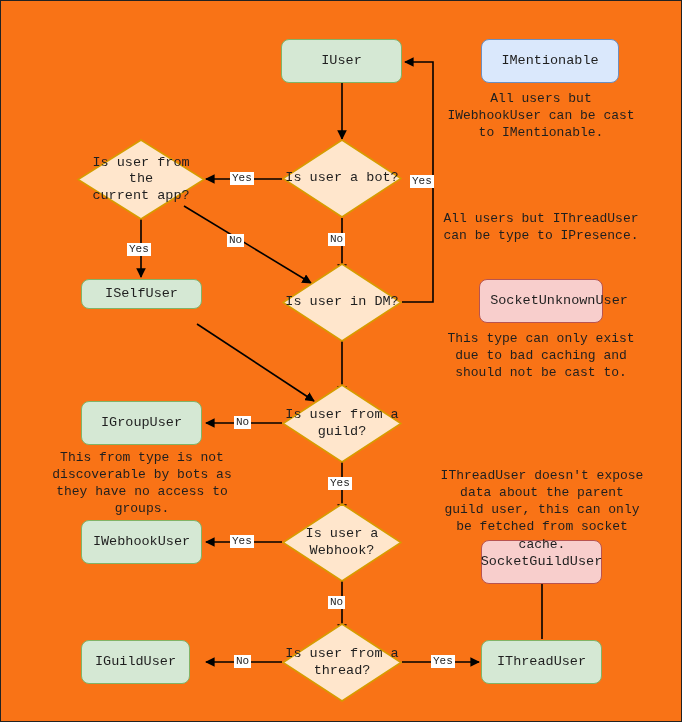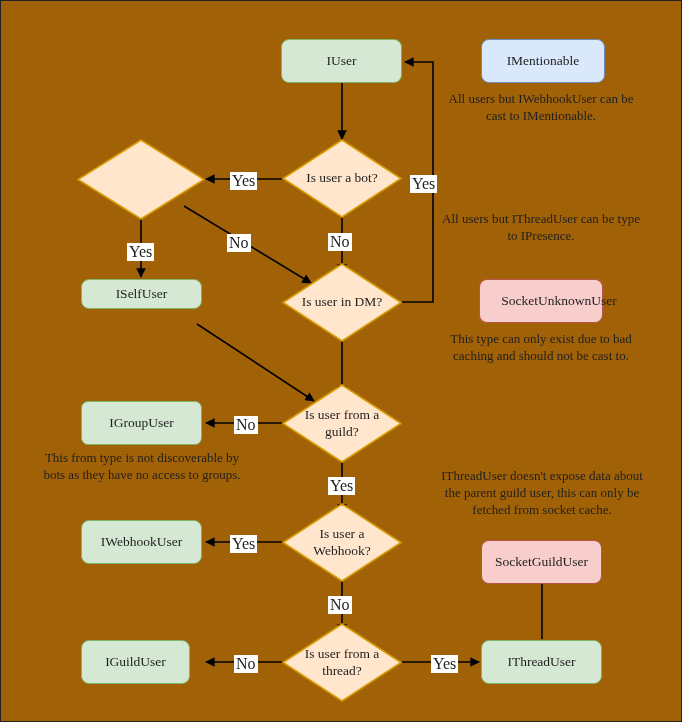--- a/index.html
+++ b/index.html
@@ -4,25 +4,25 @@
 <style>
   html, body {
     margin: 0;
     padding: 0;
     background: #ffffff;
   }
   #page {
     position: relative;
     width: 682px;
     height: 722px;
-    background: #a16207;
+    background: #f97316;
     border: 1px solid #222222;
     box-sizing: border-box;
     overflow: hidden;
-    font-family: Liberation Serif, serif;
+    font-family: Liberation Mono, monospace;
   }
   #edges {
     position: absolute;
     left: 0; top: 0;
     width: 682px;
     height: 722px;
     pointer-events: none;
   }
   .node {
     position: absolute;
@@ -68,21 +68,21 @@
     position: absolute;
     text-align: center;
     color: #1f1f1f;
     font-size: 13px;
     line-height: 1.32;
   }
   .edge-label {
     position: absolute;
     background: #ffffff;
     color: #1f1f1f;
-    font-size: 16px;
+    font-size: 11px;
     line-height: 1;
     padding: 1px 2px;
     text-align: right;
     white-space: nowrap;
   }
 </style>
 </head>
 <body>
 
 <div id="page">
@@ -135,20 +135,22 @@
     <svg class="diamond-shape" viewBox="0 0 120 79" preserveAspectRatio="none">
       <polygon points="60,1 119,39.5 60,78 1,39.5" fill="#ffe6cc" stroke="#d79b00" stroke-width="1.6"></polygon>
     </svg>
     <span class="diamond-label">Is user a bot?</span>
   </div>
 
   <div class="diamond-wrap" style="left:76px; top:138px; width:128px; height:81px;">
     <svg class="diamond-shape" viewBox="0 0 128 81" preserveAspectRatio="none">
       <polygon points="64,1 127,40.5 64,80 1,40.5" fill="#ffe6cc" stroke="#d79b00" stroke-width="1.6"></polygon>
     </svg>
+    <span class="diamond-label" style="white-space:pre-line;">Is user from the
+current app?</span>
   </div>
 
   <div class="node rect green" style="left:80px; top:278px; width:121px; height:30px;">
     <span>ISelfUser</span>
   </div>
 
   <div class="diamond-wrap" style="left:281px; top:262px; width:120px; height:79px;">
     <svg class="diamond-shape" viewBox="0 0 120 79" preserveAspectRatio="none">
       <polygon points="60,1 119,39.5 60,78 1,39.5" fill="#ffe6cc" stroke="#d79b00" stroke-width="1.6"></polygon>
     </svg>
@@ -156,21 +158,21 @@
   </div>
 
   <div class="diamond-wrap" style="left:281px; top:383px; width:120px; height:79px;">
     <svg class="diamond-shape" viewBox="0 0 120 79" preserveAspectRatio="none">
       <polygon points="60,1 119,39.5 60,78 1,39.5" fill="#ffe6cc" stroke="#d79b00" stroke-width="1.6"></polygon>
     </svg>
     <span class="diamond-label" style="white-space:pre-line;">Is user from a
 guild?</span>
   </div>
 
-  <div class="node rect green" style="left:80px; top:400px; width:121px; height:44px;border-radius:7px;">
+  <div class="node rect green" style="left:80px; top:400px; width:121px; height:44px;">
     <span>IGroupUser</span>
   </div>
 
   <div class="diamond-wrap" style="left:281px; top:502px; width:120px; height:79px;">
     <svg class="diamond-shape" viewBox="0 0 120 79" preserveAspectRatio="none">
       <polygon points="60,1 119,39.5 60,78 1,39.5" fill="#ffe6cc" stroke="#d79b00" stroke-width="1.6"></polygon>
     </svg>
     <span class="diamond-label" style="white-space:pre-line;">Is user a
 Webhook?</span>
   </div>
@@ -188,21 +190,21 @@
   </div>
 
   <div class="node rect green" style="left:80px; top:639px; width:109px; height:44px;">
     <span>IGuildUser</span>
   </div>
 
   <div class="node rect green" style="left:480px; top:639px; width:121px; height:44px;">
     <span>IThreadUser</span>
   </div>
 
-  <div class="node rect blue" style="left:480px; top:38px; width:124px; height:44px;">
+  <div class="node rect blue" style="left:480px; top:38px; width:138px; height:44px;">
     <span>IMentionable</span>
   </div>
 
 
   <div class="node rect red" style="left:478px; top:278px; width:124px; height:44px;padding-left:36px;">
     <span>SocketUnknownUser</span>
   </div>
 
   <div class="node rect red" style="left:480px; top:539px; width:121px; height:44px;">
     <span>SocketGuildUser</span>

